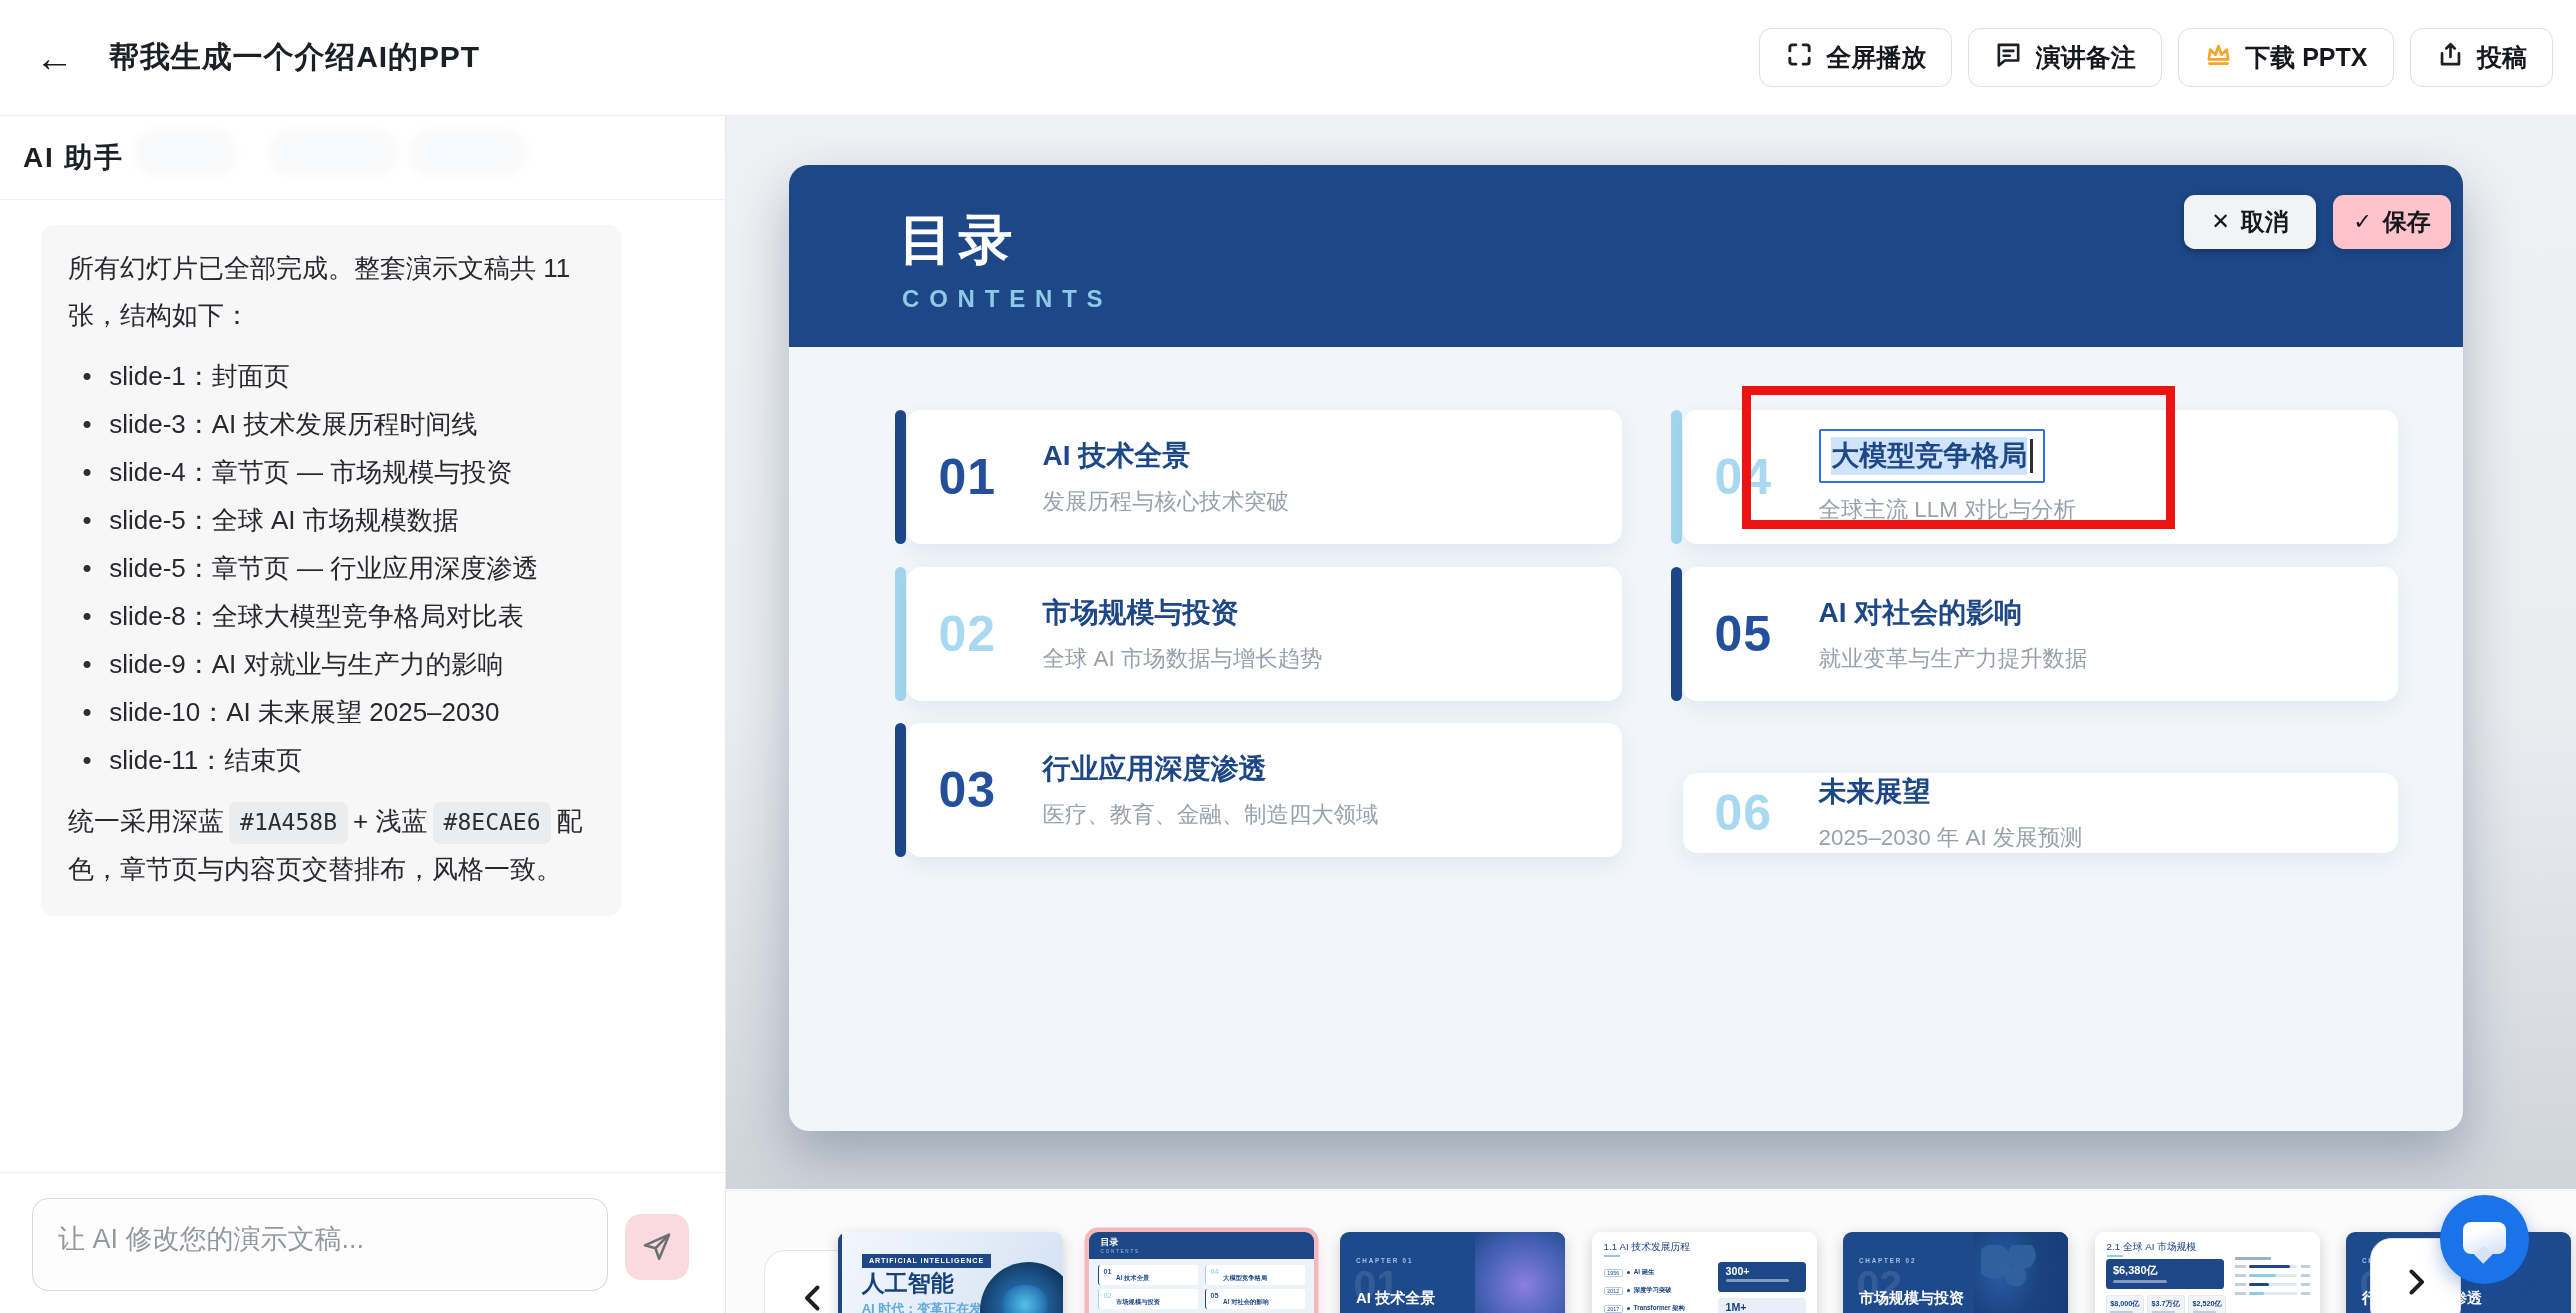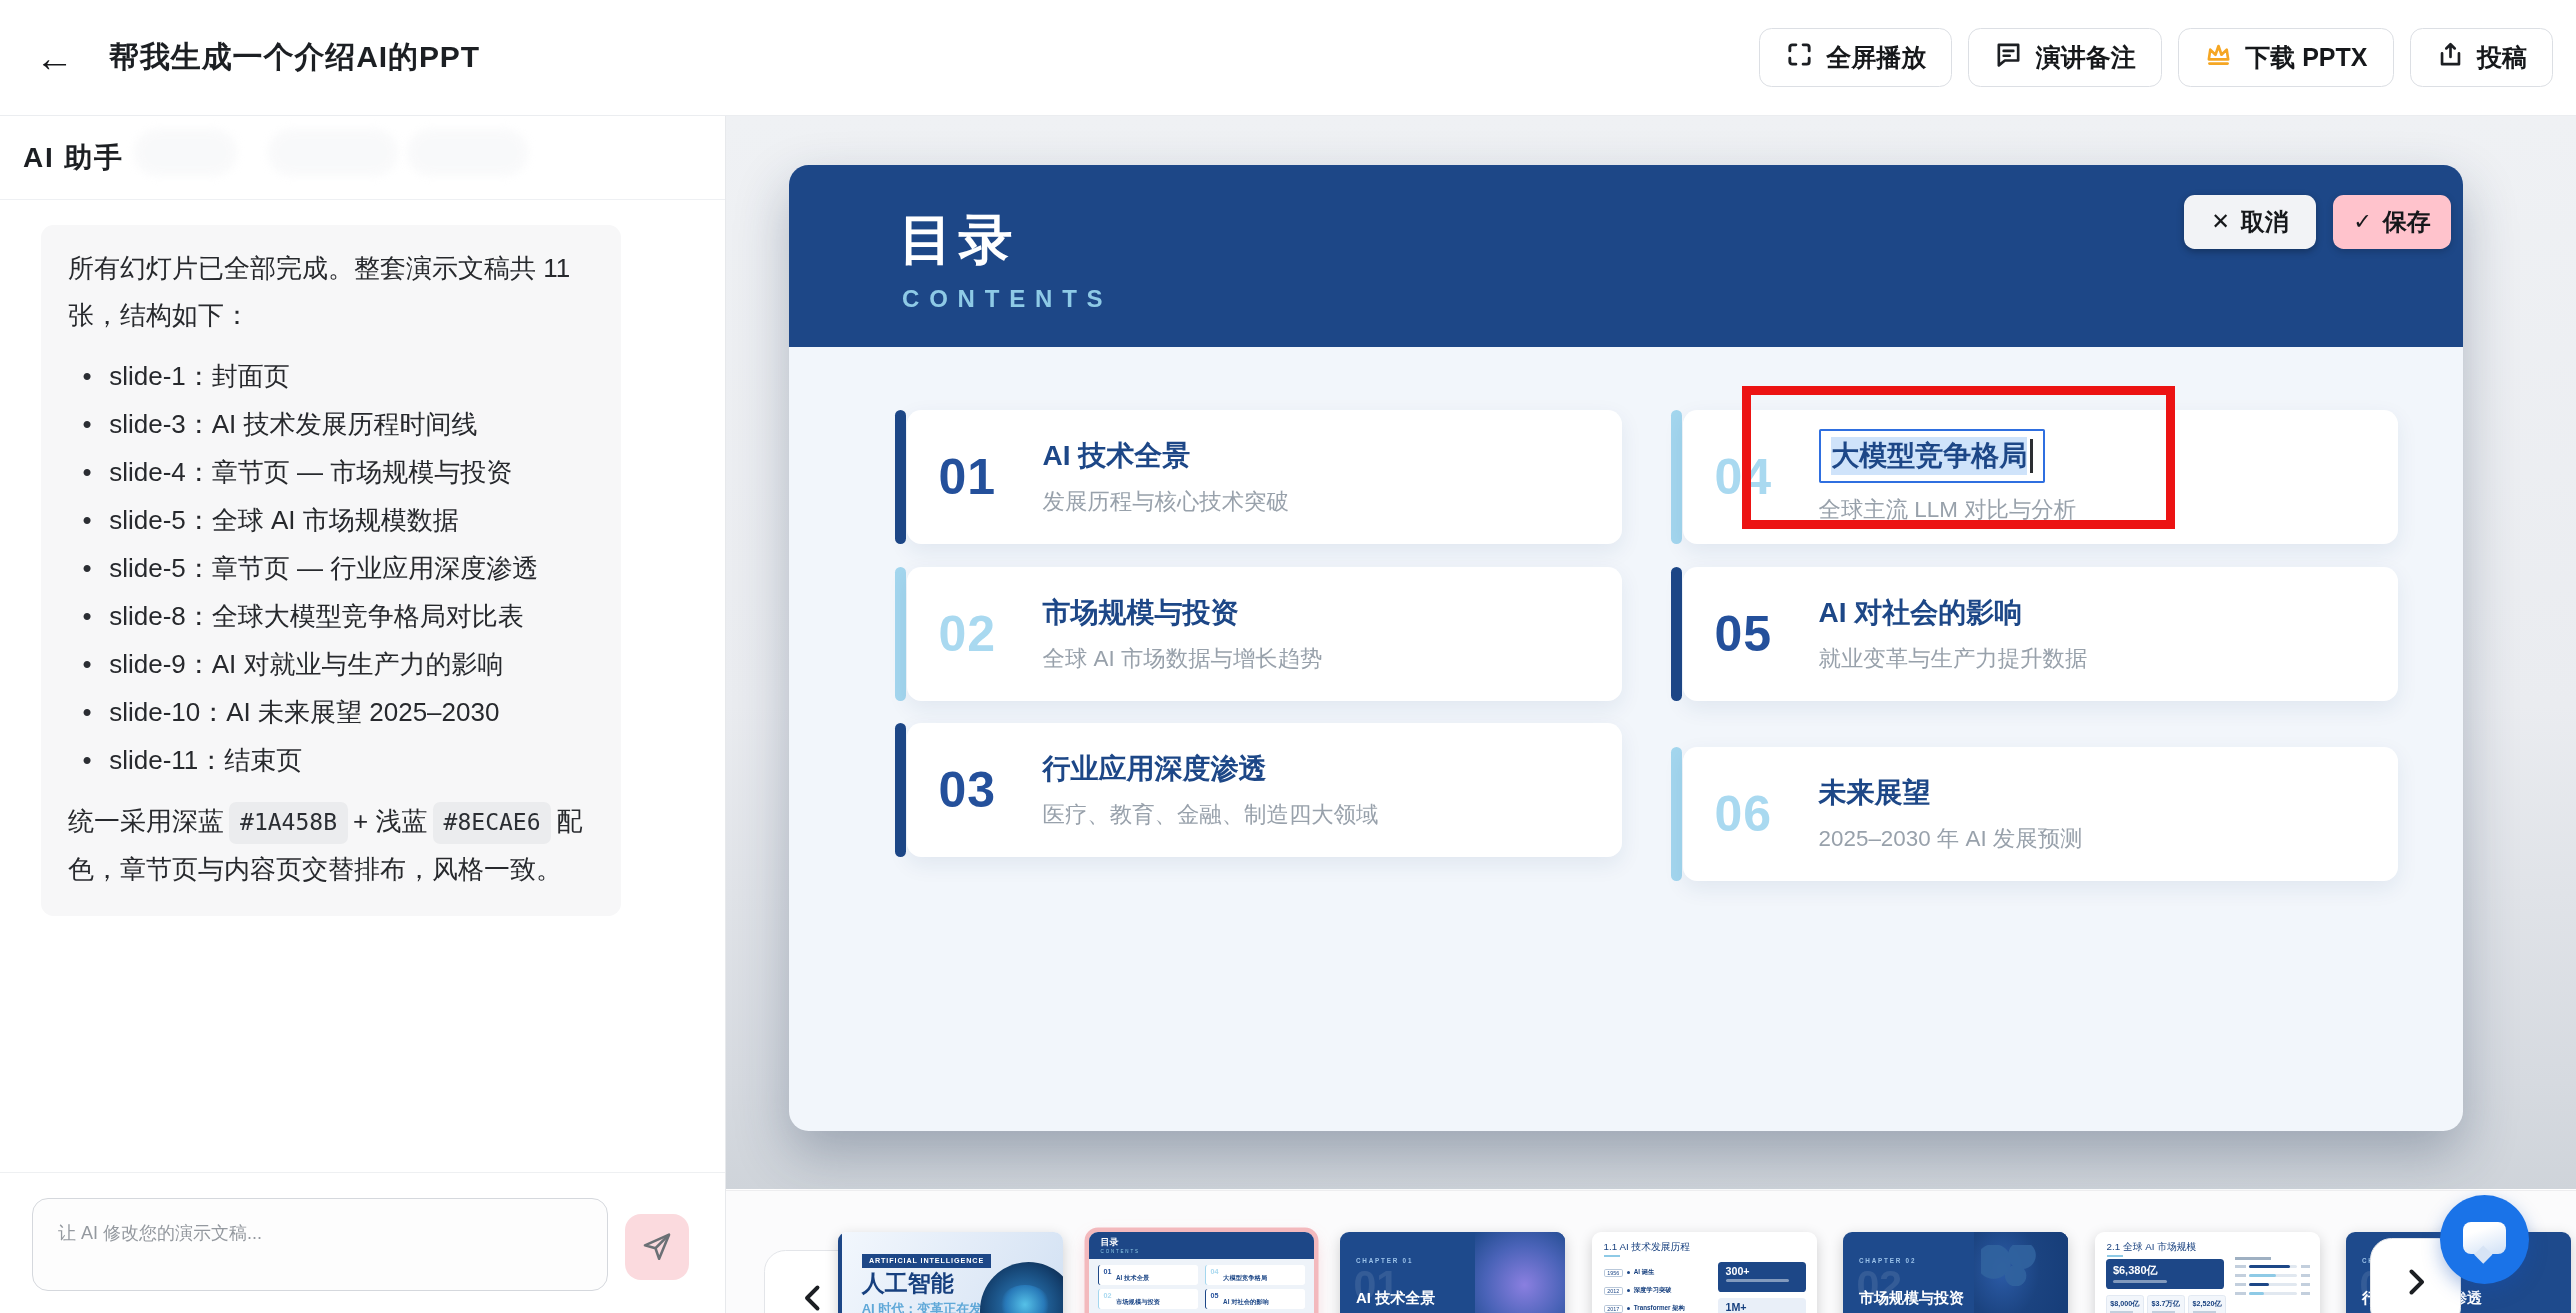--- a/index.html
+++ b/index.html
@@ -30,21 +30,21 @@
   .msg { margin:23px 104px 0 41px; background:#f7f7f8; border-radius:12.5px; padding:19.7px 27px 23px;
     font-size:26px; line-height:1.82; color:#27292d; }
   .msg ul { list-style:none; margin:18px 0 18px 7.2px; }
   .msg li { position:relative; padding-left:34px; margin:9px 0; line-height:1.5; }
   .msg li::before { content:"•"; position:absolute; left:7.2px; top:0; color:#2b2e33; }
   .chip { display:inline-block; background:#ebecee; border-radius:7.2px; padding:0 10.7px; margin:0 5.4px;
     font-family:"DejaVu Sans Mono","Liberation Mono",monospace; font-size:23px; color:#2b2e33; }
 
   .composer { position:absolute; left:0; right:0; bottom:0; height:141px; background:#fff; border-top:1.8px solid #eef0f2; }
   .composer-box { position:absolute; left:32px; top:25px; width:576px; height:93px; border:1.8px solid #d5d8dd;
-    border-radius:16px; background:#fdfdfd; padding:21.5px 25px; font-size:18px; color:#3c4045;
+    border-radius:16px; background:#fdfdfd; padding:21.5px 25px; font-size:27px; color:#3c4045;
     font-family:"Liberation Sans","DejaVu Sans",sans-serif; resize:none; outline:none; }
   .composer-box::placeholder { color:#94999f; }
   .send-btn { position:absolute; right:36px; top:41px; width:64px; height:66px; border-radius:16px;
     background:#fbdade; border:none; display:flex; align-items:center; justify-content:center; cursor:pointer; }
   .send-btn svg { width:34px; height:34px; }
 
   
   .canvas { position:absolute; left:726px; top:116px; width:1850px; height:1073px;
     background:linear-gradient(180deg,#eff1f4 0%,#eaecf0 55%,#d6dae0 90%,#cfd4da 100%); }
   .slide { position:absolute; left:63px; top:49px; width:1674px; height:966px; border-radius:19.7px;
@@ -64,21 +64,21 @@
   .tc-bar { width:10.7px; border-radius:7.2px; }
   .tc-body { flex:1; margin-left:0.9px; background:#fff; border-radius:14.3px;
     box-shadow:0 7.2px 21.5px rgba(30,60,110,.08); display:flex; align-items:center; padding-left:32px; }
   .tc-num { font-size:50px; font-weight:800; width:104px; letter-spacing:0.9px; }
   .tc-title { font-size:28px; font-weight:700; color:#1d4787; }
   .tc-desc { font-size:22.4px; color:#98a1ab; margin-top:10.7px; }
   .dark .tc-bar { background:#1d4787; } .dark .tc-num { color:#24509b; }
   .light .tc-bar { background:#a3d6ee; } .light .tc-num { color:#a9d9f0; }
   .p11{left:106px;top:245px;} .p21{left:882px;top:245px;}
   .p12{left:106px;top:402px;} .p22{left:882px;top:402px;}
-  .p13{left:106px;top:558px;} .p23{left:882px;top:582px;}
+  .p13{left:106px;top:558px;} .p23{left:882px;top:554px;align-items:flex-end;}
   .edit-box { display:inline-flex; align-items:center; border:2.7px solid #2f6fe0; background:#fff;
     padding:6.3px 10.7px; border-radius:1.8px; }
   .edit-box .sel { background:#cfe3fa; font-size:28px; font-weight:700; color:#1d4787; }
   .caret { width:2.7px; height:34px; background:#2c2f33; margin-left:2.7px; }
   .red-box { position:absolute; left:953px; top:221px; width:433px; height:143px;
     border:9px solid #ec1313; z-index:20; pointer-events:none; }
 
   
   .strip { position:absolute; left:726px; top:1190px; width:1850px; height:123px; background:#fbfbfc;
     border-top:1.8px solid #ededef; overflow:hidden; }

